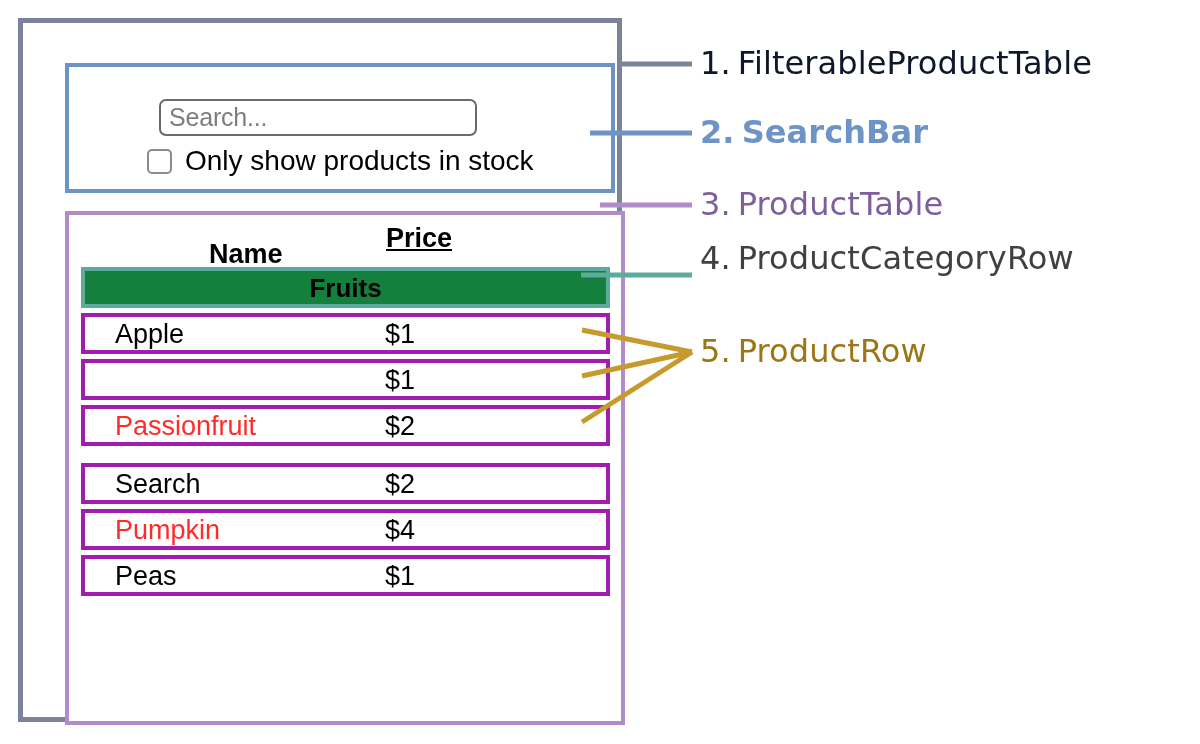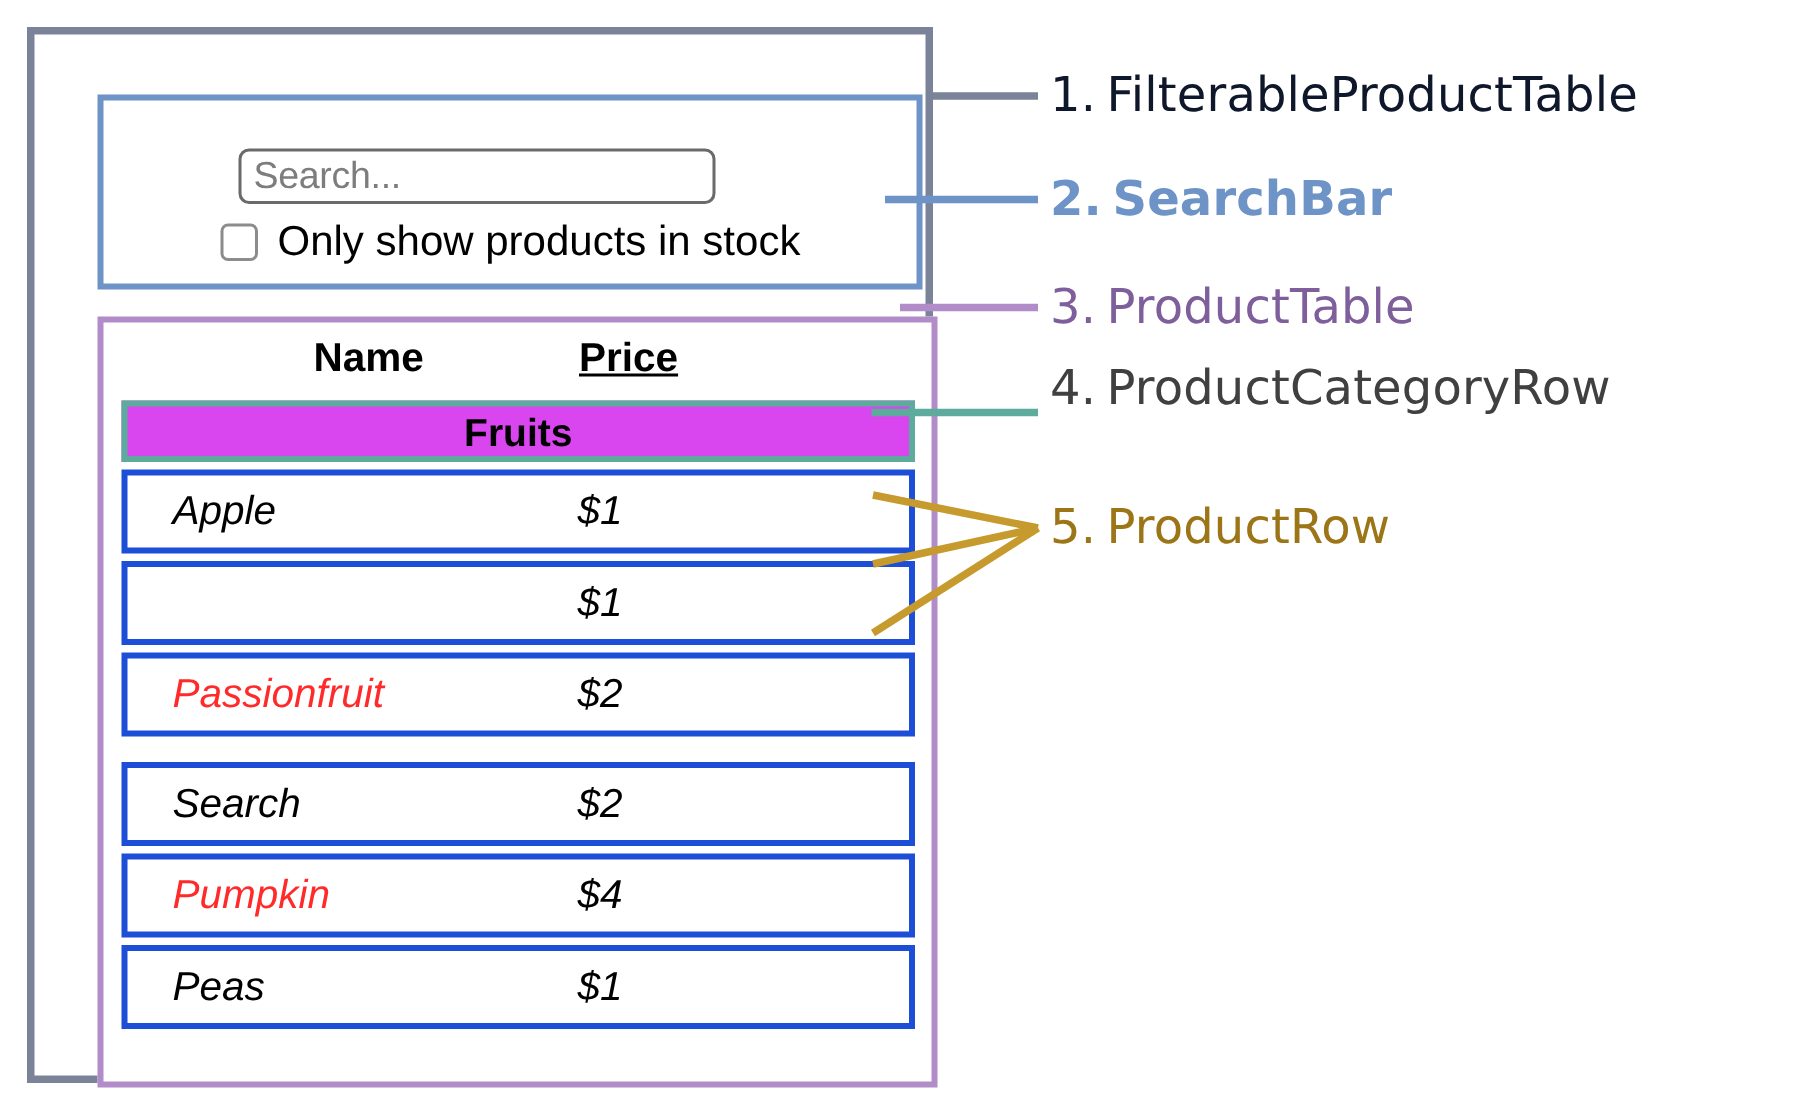--- a/index.html
+++ b/index.html
@@ -113,52 +113,51 @@
   }
   .th {
     position: absolute;
     top: 10px;
     font-size: 27px;
     font-weight: bold;
     color: #000000;
     font-family: "Liberation Sans", sans-serif;
     line-height: 1;
   }
-  .th-name  { left: 128px; }
+  .th-name  { left: 128px; margin-top: 16px; }
   .th-price { left: 305px; text-decoration: underline; }
 
   .category-row {
     position: relative;
     box-sizing: border-box;
     width: 529px;
     height: 41px;
     border: 4px solid #5cab9d;
-    background: #d946ef;
+    background: #15803d;
     display: flex;
     align-items: center;
     justify-content: center;
     margin-top: 8px;
   }
   .category-row .cat-label {
     font-size: 26px;
     font-weight: bold;
     color: #000000;
     font-family: "Liberation Sans", sans-serif;
     line-height: 1;
   }
 
   .product-row {
     position: relative;
     box-sizing: border-box;
     width: 529px;
-    height: 56px;
-    border: 4px solid #1d4ed8;
+    height: 41px;
+    border: 4px solid #a21caf;
     background: #ffffff;
     margin-top: 5px;
-    font-style: italic;
   }
   .product-row .cell-name {
     position: absolute;
     left: 30px;
     top: 50%;
     transform: translateY(-50%);
     font-size: 27px;
     color: #000000;
     font-family: "Liberation Sans", sans-serif;
     line-height: 1;

